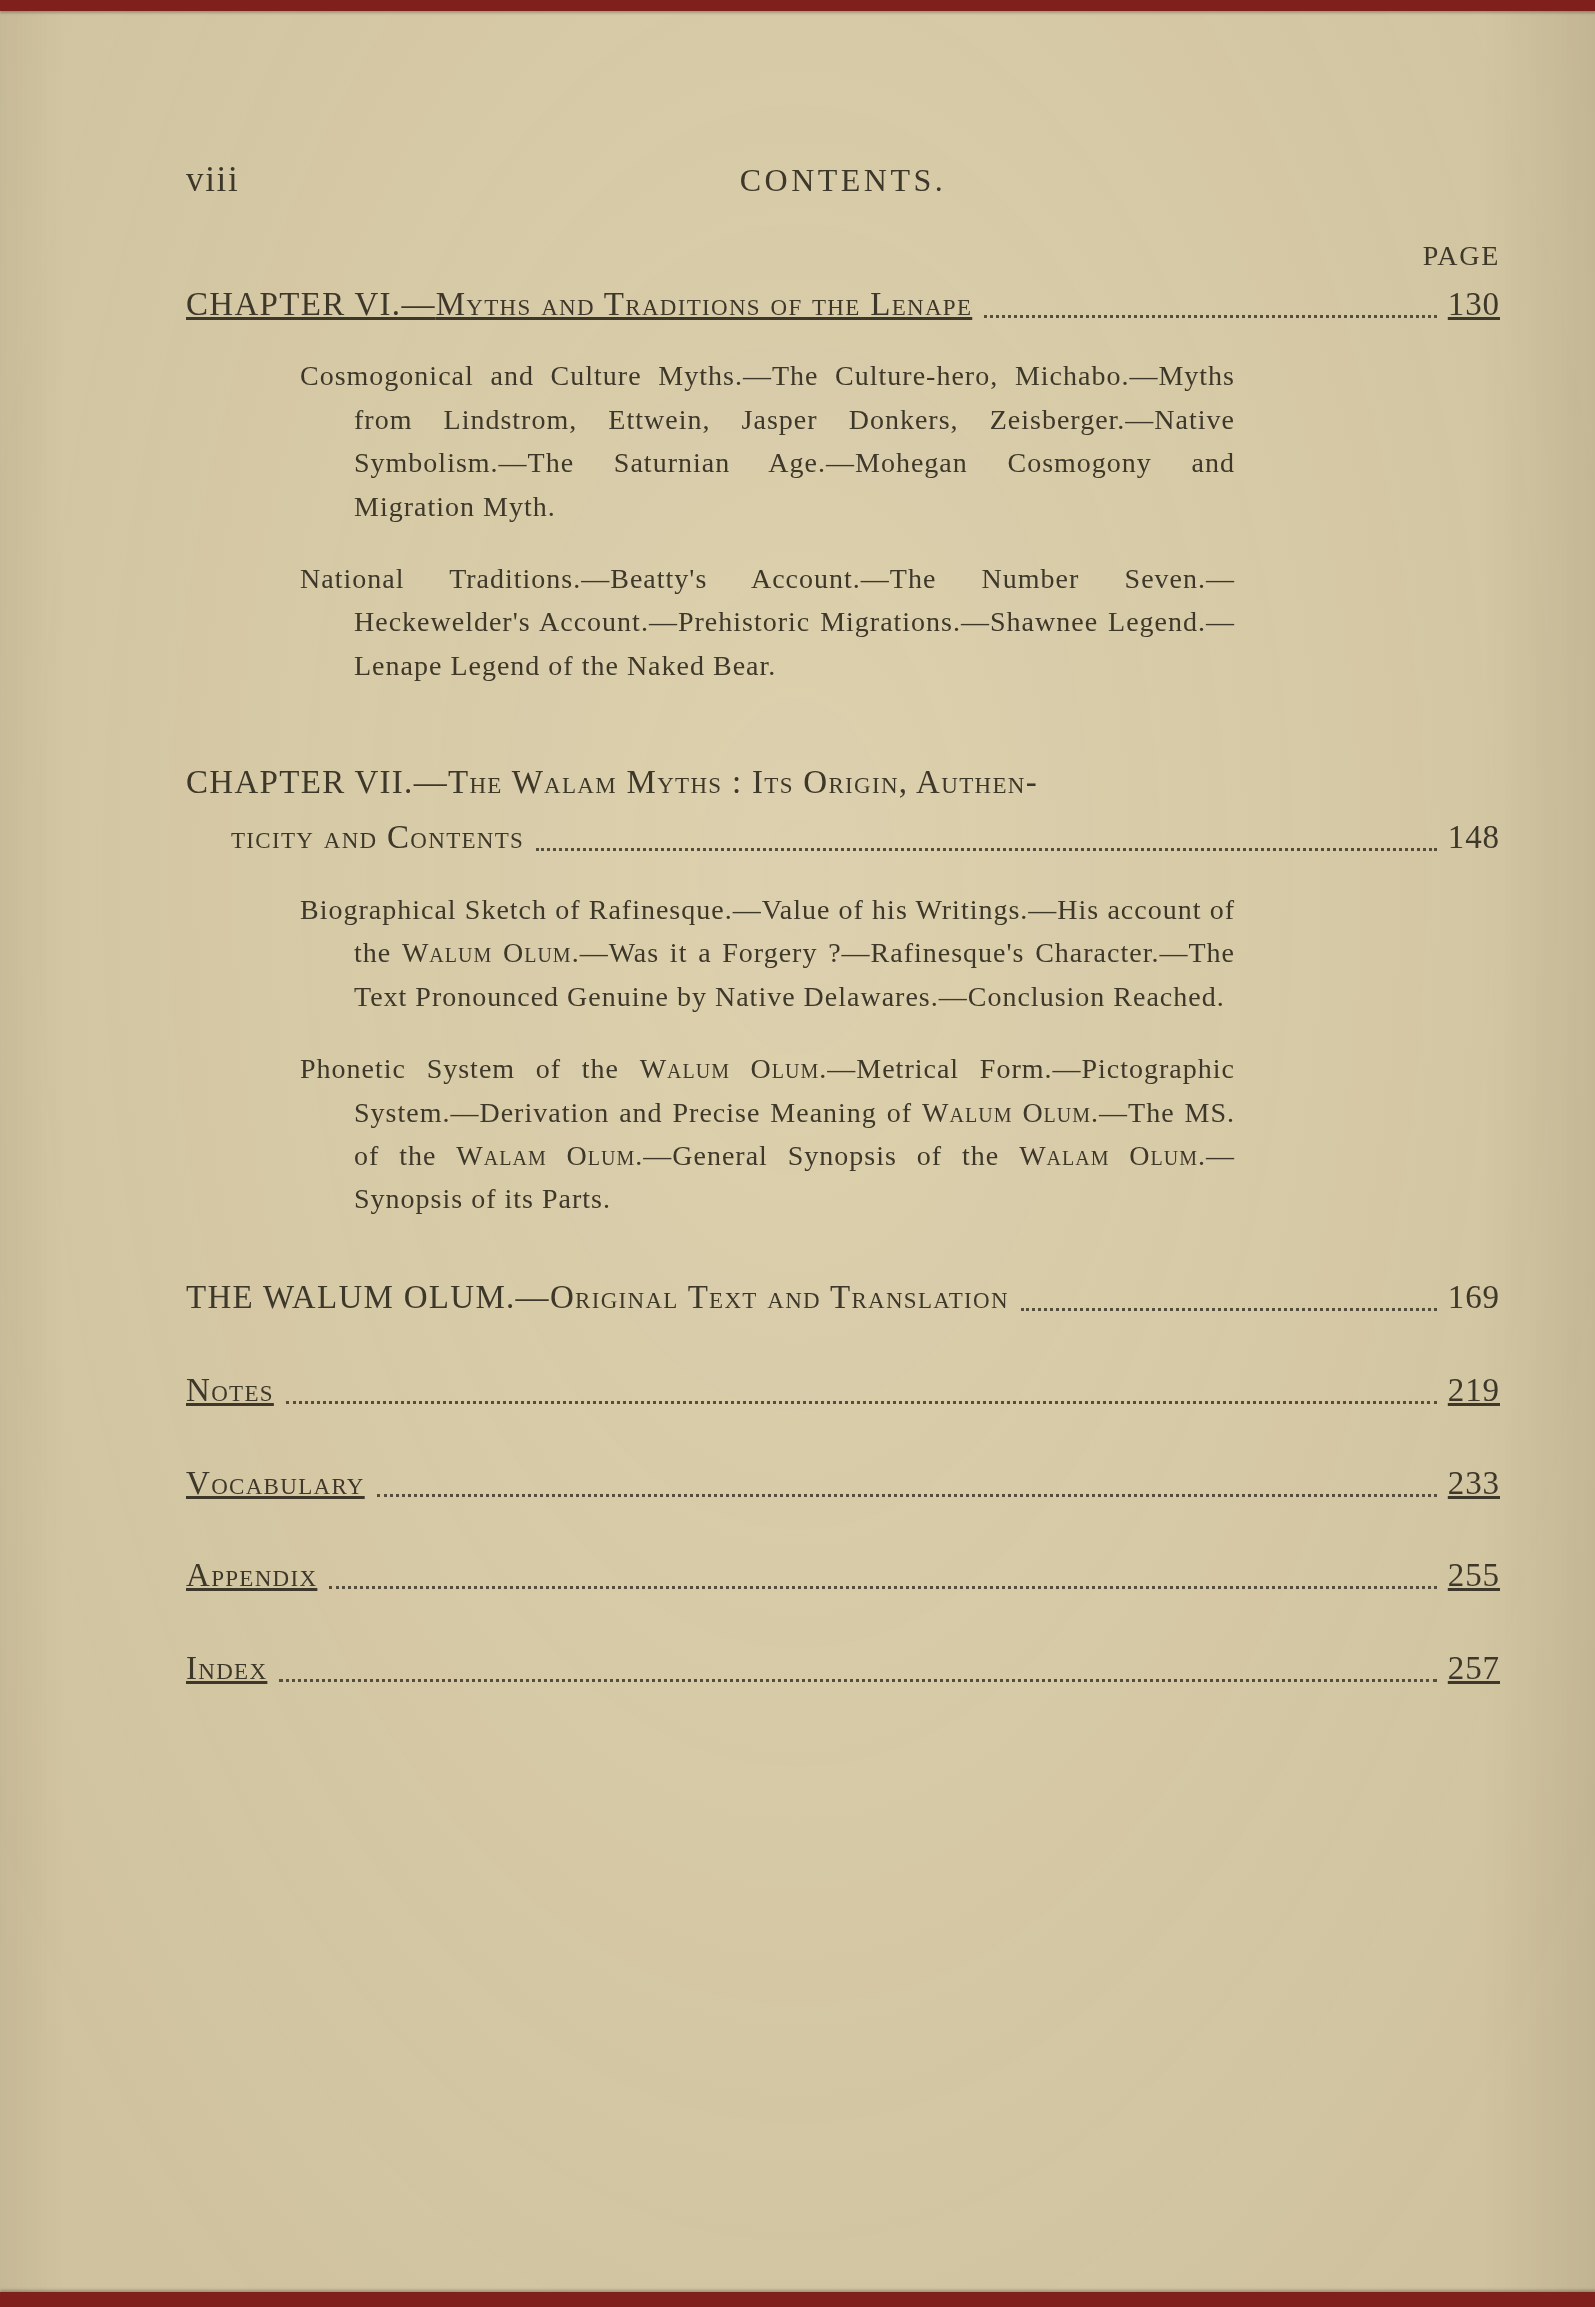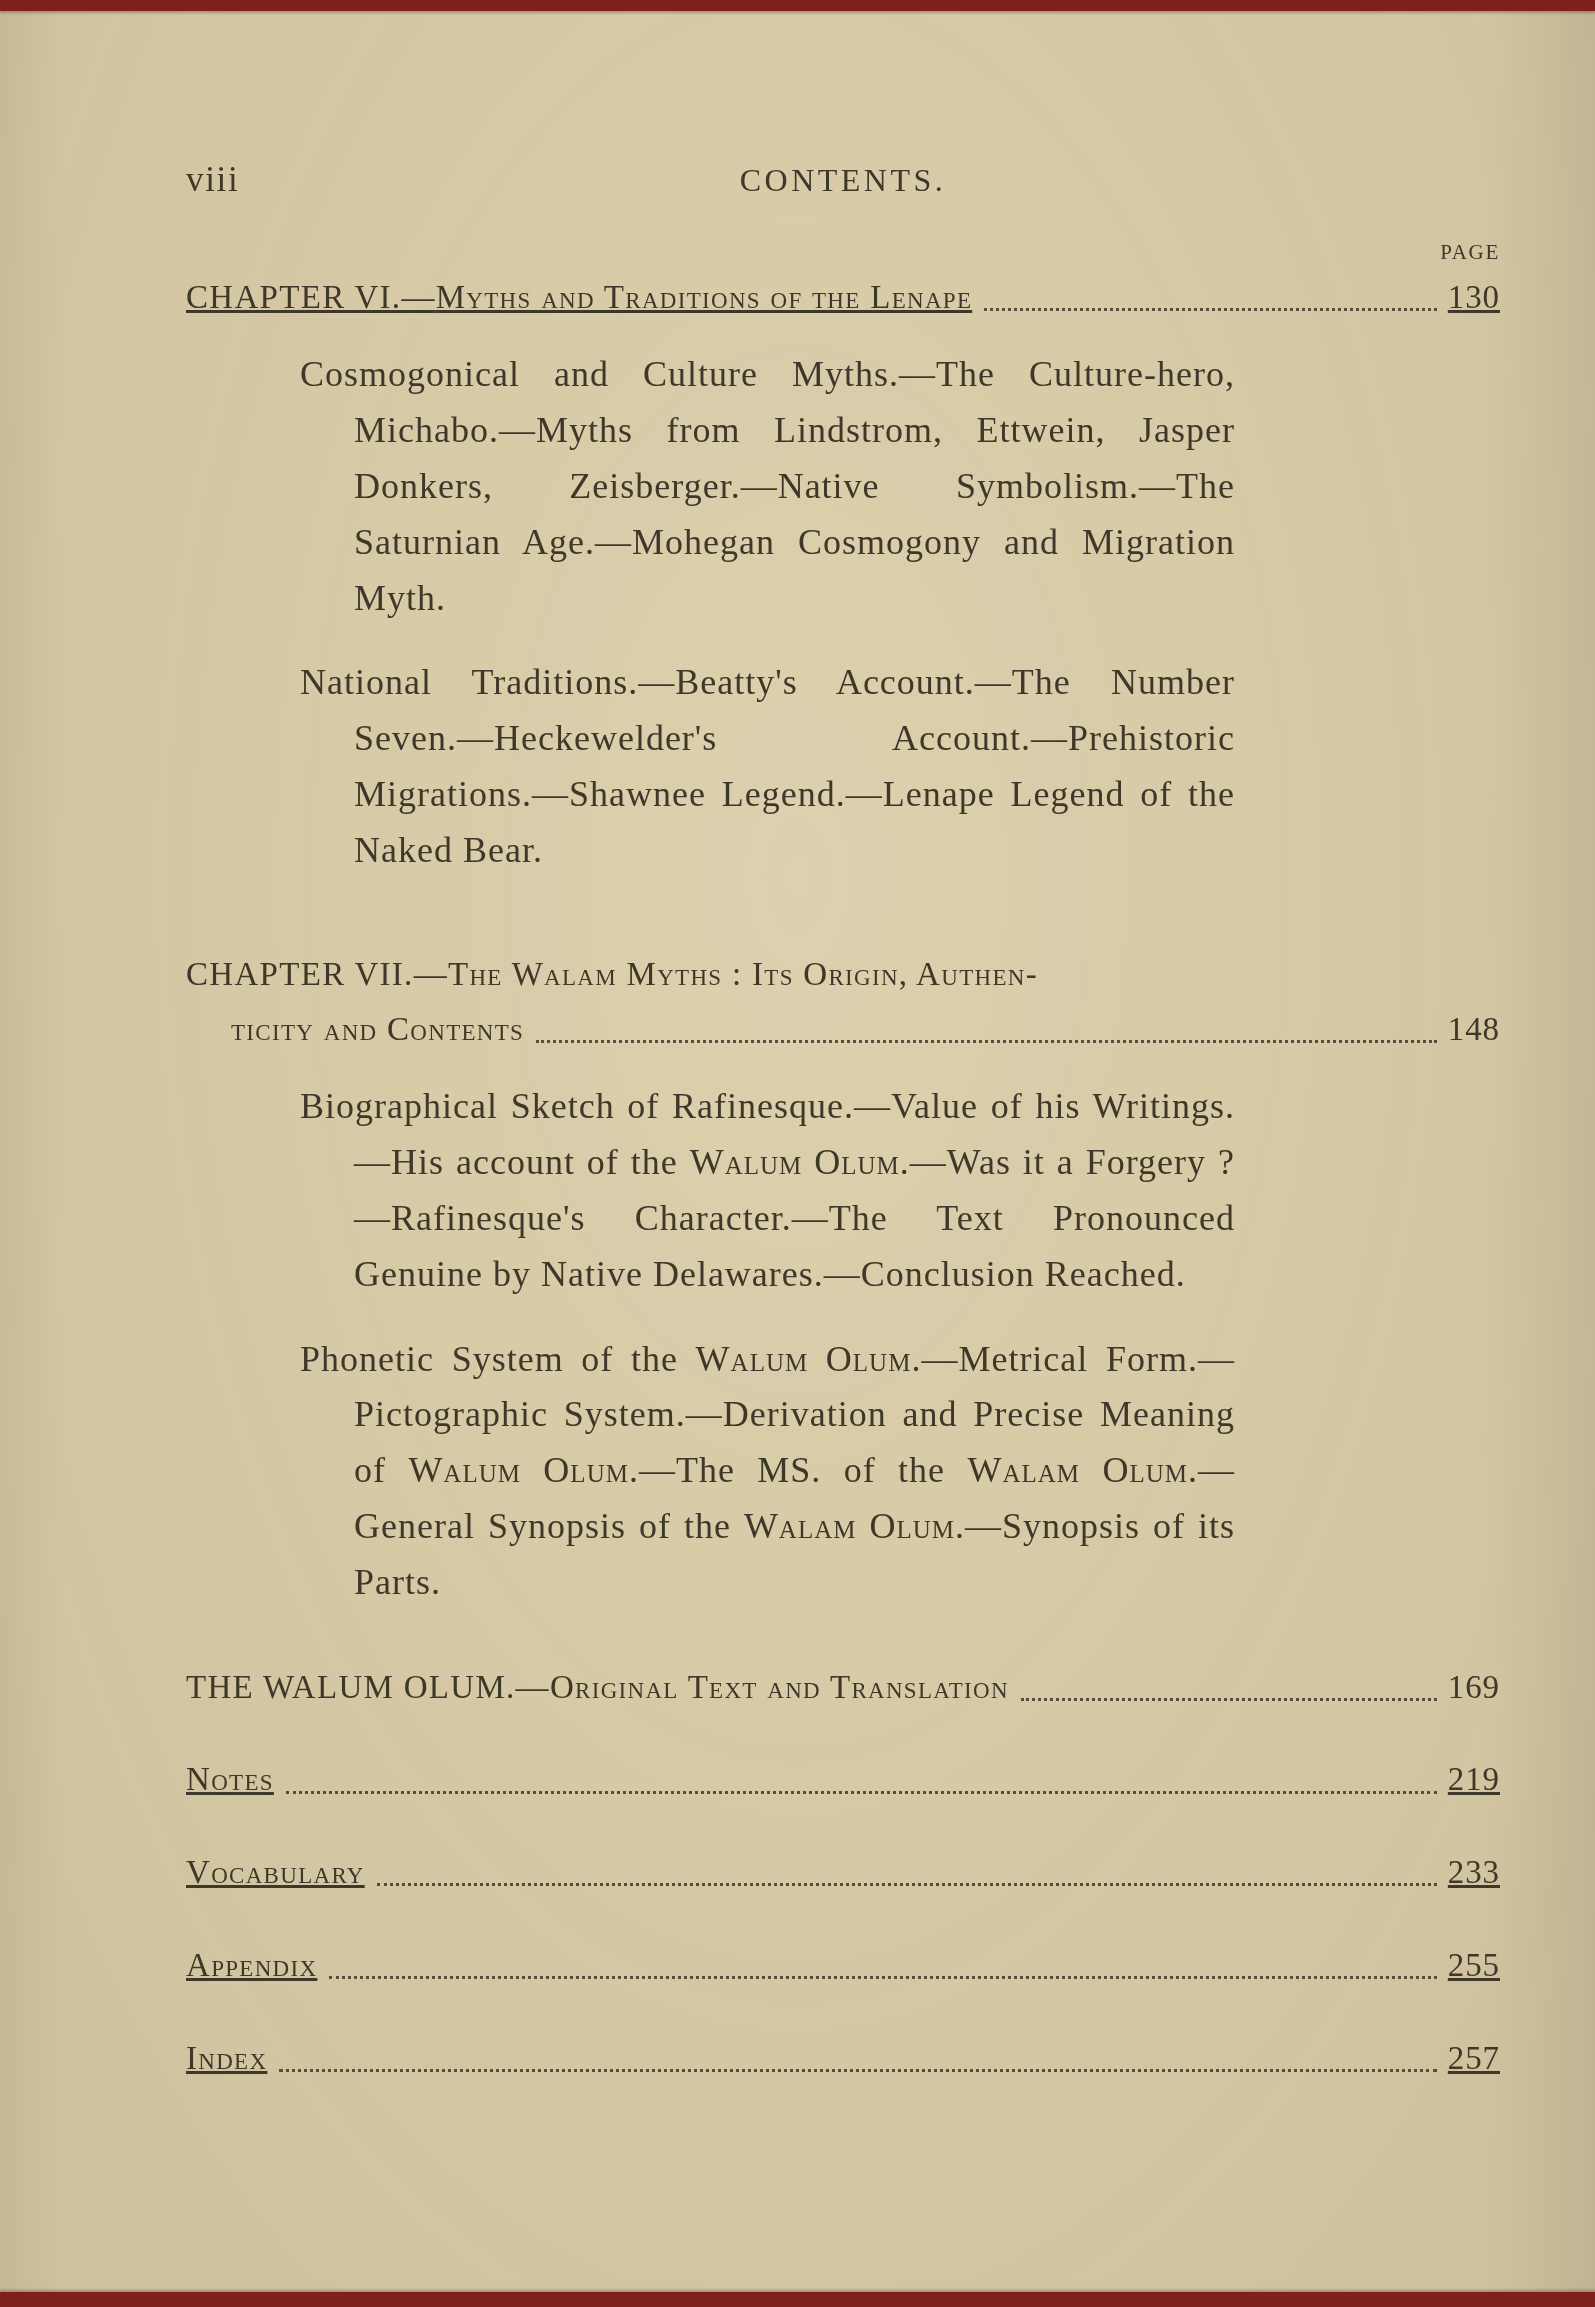--- a/index.html
+++ b/index.html
@@ -31,21 +31,21 @@
     display: grid;
     grid-template-columns: 1fr auto 1fr;
     align-items: baseline;
     margin-bottom: 40px;
   }
   .folio { font-size: 35px; letter-spacing: 1.7px; justify-self: start; }
   .head-title { font-size: 32px; font-weight: normal; letter-spacing: 3.5px; margin: 0; justify-self: center; }
 
   .page-col-label {
     text-align: right;
-    font-size: 21px;
+    font-size: 28px;
     letter-spacing: 1.7px;
     margin: 0 0 7px 0;
   }
 
   .toc-entry { position: relative; }
   .toc-line {
     display: flex;
     align-items: baseline;
     font-size: 33px;
     letter-spacing: 1.3px;
@@ -59,21 +59,21 @@
     margin: 0 10.4px 7.8px 12px;
     align-self: flex-end;
   }
   .pagenum { font-size: 33px; letter-spacing: 0.9px; }
 
   .toc-para {
     width: 935px;
     margin: 29px 0 29px 114px;
     padding-left: 54px;
     text-indent: -54px;
-    font-size: 36px;
+    font-size: 28px;
     line-height: 1.55;
     letter-spacing: 1px;
     text-align: justify;
   }
 
   .entry-ch6   { margin-top: 10.4px; text-decoration: underline; }
   .entry-ch7   { margin-top: 74px; }
   .cont-line   { margin-top: 12px; }
   .cont-line .cont-text { margin-left: 45px; }
   .entry-walum { margin-top: 55px; }

